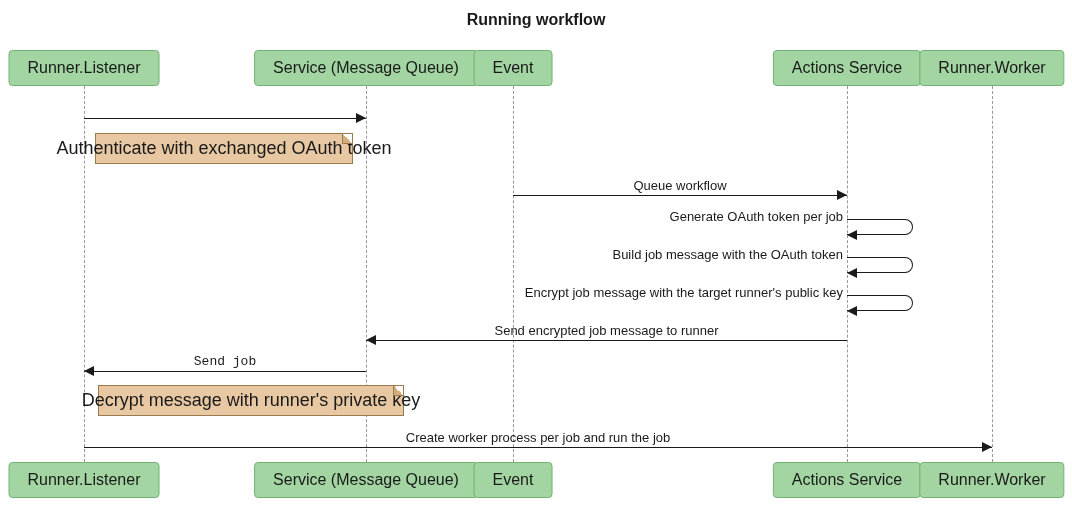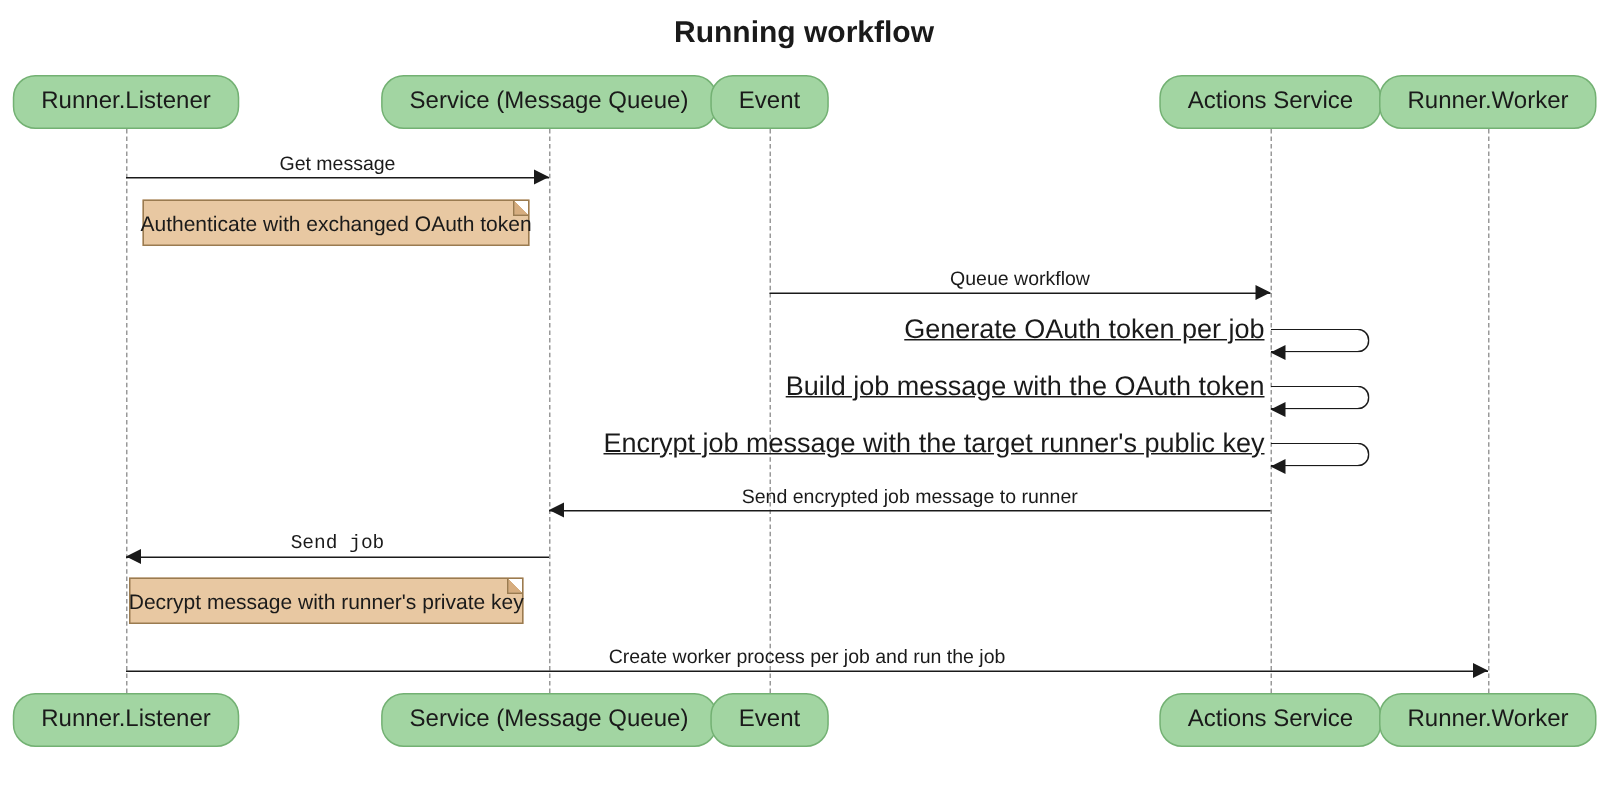--- a/index.html
+++ b/index.html
@@ -4,39 +4,39 @@
 <style>
   html,body { margin:0; padding:0; background:#ffffff; }
   .diagram {
     position:relative; width:1072px; height:523px;
     font-family:"Liberation Sans", sans-serif;
     background:#ffffff; overflow:hidden;
     color:#1a1a1a;
   }
   .title {
     position:absolute; top:11px; left:0; width:100%;
-    text-align:center; font-weight:bold; font-size:20px;
+    text-align:center; font-weight:bold; font-size:16px;
   }
   .participant {
     position:absolute; height:36px; line-height:34px;
     padding:0 18px; box-sizing:border-box;
     background:var(--participant-fill,#a2d5a2);
     border:1px solid var(--participant-border,#73b173);
-    border-radius:15px; font-size:16px; white-space:nowrap;
+    border-radius:4px; font-size:16px; white-space:nowrap;
     transform:translateX(-50%); text-align:center;
   }
   .lifeline {
     position:absolute; top:86px; height:376px; width:0;
     border-left:1px dashed var(--lifeline,#999999);
   }
   .msg-label {
     position:absolute; font-size:13px; text-align:center; white-space:nowrap;
   }
   .self-label {
-    position:absolute; font-size:18px; white-space:nowrap;text-decoration:underline;
+    position:absolute; font-size:13px; white-space:nowrap;
   }
   .msg-line {
     position:absolute; height:0; border-top:1px solid var(--line,#1a1a1a);
   }
   .arrow { position:absolute; width:0; height:0; }
   .arrow.right {
     border-left:10px solid var(--line,#1a1a1a);
     border-top:5px solid transparent; border-bottom:5px solid transparent;
   }
   .arrow.left {
@@ -45,21 +45,21 @@
   }
   .self-loop {
     position:absolute; width:66px; height:16px; box-sizing:border-box;
     border:1px solid var(--line,#1a1a1a); border-left:none;
     border-radius:0 10px 10px 0;
   }
   .note {
     position:absolute; box-sizing:border-box;
     background:var(--note-fill,#e8c8a2);
     border:1px solid var(--note-border,#9a7b50);
-    font-size:14px; display:flex; align-items:center; justify-content:center;
+    font-size:18px; display:flex; align-items:center; justify-content:center;
     white-space:nowrap;
   }
   .note .fold {
     position:absolute; top:0; right:0; width:10px; height:10px;
     box-sizing:border-box;
     background:linear-gradient(to bottom left, #ffffff 0 50%, var(--note-fold,#d6ad7f) 50% 100%);
     border-left:1px solid var(--note-border,#9a7b50);
     border-bottom:1px solid var(--note-border,#9a7b50);
   }
 </style>
@@ -75,21 +75,20 @@
   <div class="lifeline" style="left:513px;"></div>
   <div class="lifeline" style="left:847px;"></div>
   <div class="lifeline" style="left:992px;"></div>
 
   <div class="participant" style="left:84px;  top:50px;">Runner.Listener</div>
   <div class="participant" style="left:366px; top:50px;">Service (Message Queue)</div>
   <div class="participant" style="left:513px; top:50px;">Event</div>
   <div class="participant" style="left:847px; top:50px;">Actions Service</div>
   <div class="participant" style="left:992px; top:50px;">Runner.Worker</div>
 
-  <div class="msg-label" style="left:84px; width:282px; top:101px;">Get message</div>
   <div class="msg-line" style="left:84px; width:282px; top:118px;"></div>
   <div class="arrow right" style="left:356px; top:113px;"></div>
 
   <div class="note" style="left:95px; top:133px; width:258px; height:31px;">
     <span>Authenticate with exchanged OAuth token</span>
     <span class="fold"></span>
   </div>
 
   <div class="msg-label" style="left:513px; width:334px; top:178px;">Queue workflow</div>
   <div class="msg-line" style="left:513px; width:334px; top:195px;"></div>
@@ -108,21 +107,21 @@
   <div class="arrow left" style="left:847px; top:306px;"></div>
 
   <div class="msg-label" style="left:366px; width:481px; top:323px;">Send encrypted job message to runner</div>
   <div class="msg-line" style="left:366px; width:481px; top:340px;"></div>
   <div class="arrow left" style="left:366px; top:335px;"></div>
 
   <div class="msg-label" style="left:84px; width:282px; top:354px;font-family:Liberation Mono, monospace;">Send job</div>
   <div class="msg-line" style="left:84px; width:282px; top:371px;"></div>
   <div class="arrow left" style="left:84px; top:366px;"></div>
 
-  <div class="note" style="left:86px; top:385px; width:263px; height:31px;">
+  <div class="note" style="left:98px; top:385px; width:306px; height:31px;">
     <span>Decrypt message with runner's private key</span>
     <span class="fold"></span>
   </div>
 
   <div class="msg-label" style="left:84px; width:908px; top:430px;">Create worker process per job and run the job</div>
   <div class="msg-line" style="left:84px; width:908px; top:447px;"></div>
   <div class="arrow right" style="left:982px; top:442px;"></div>
 
   <div class="participant" style="left:84px;  top:462px;">Runner.Listener</div>
   <div class="participant" style="left:366px; top:462px;">Service (Message Queue)</div>

